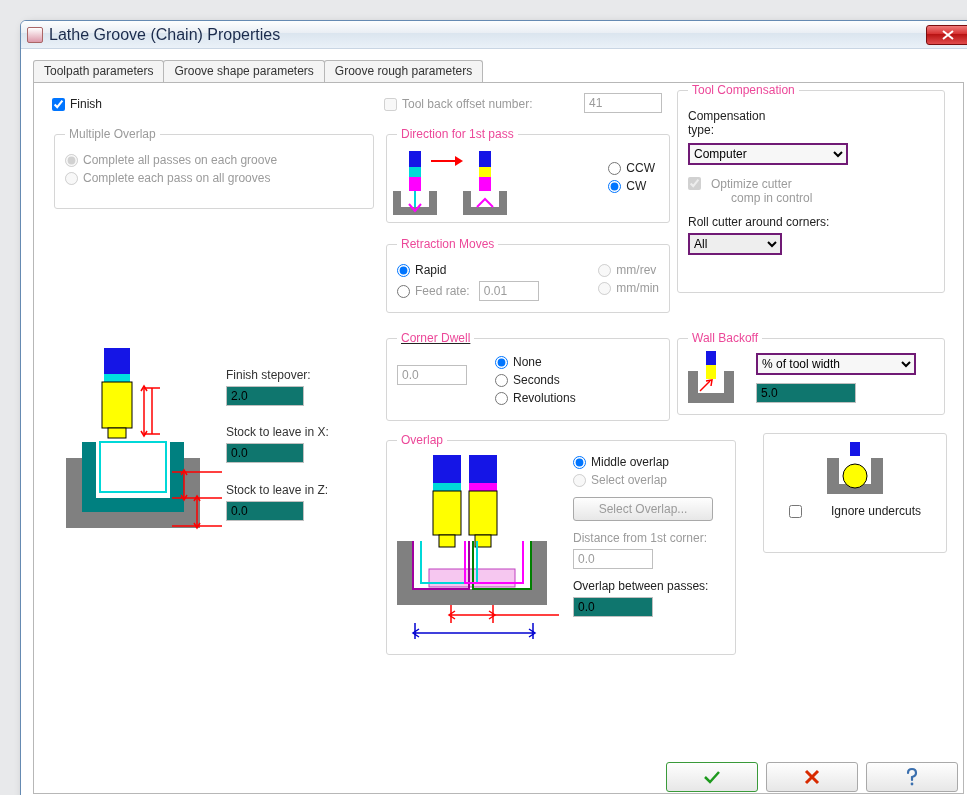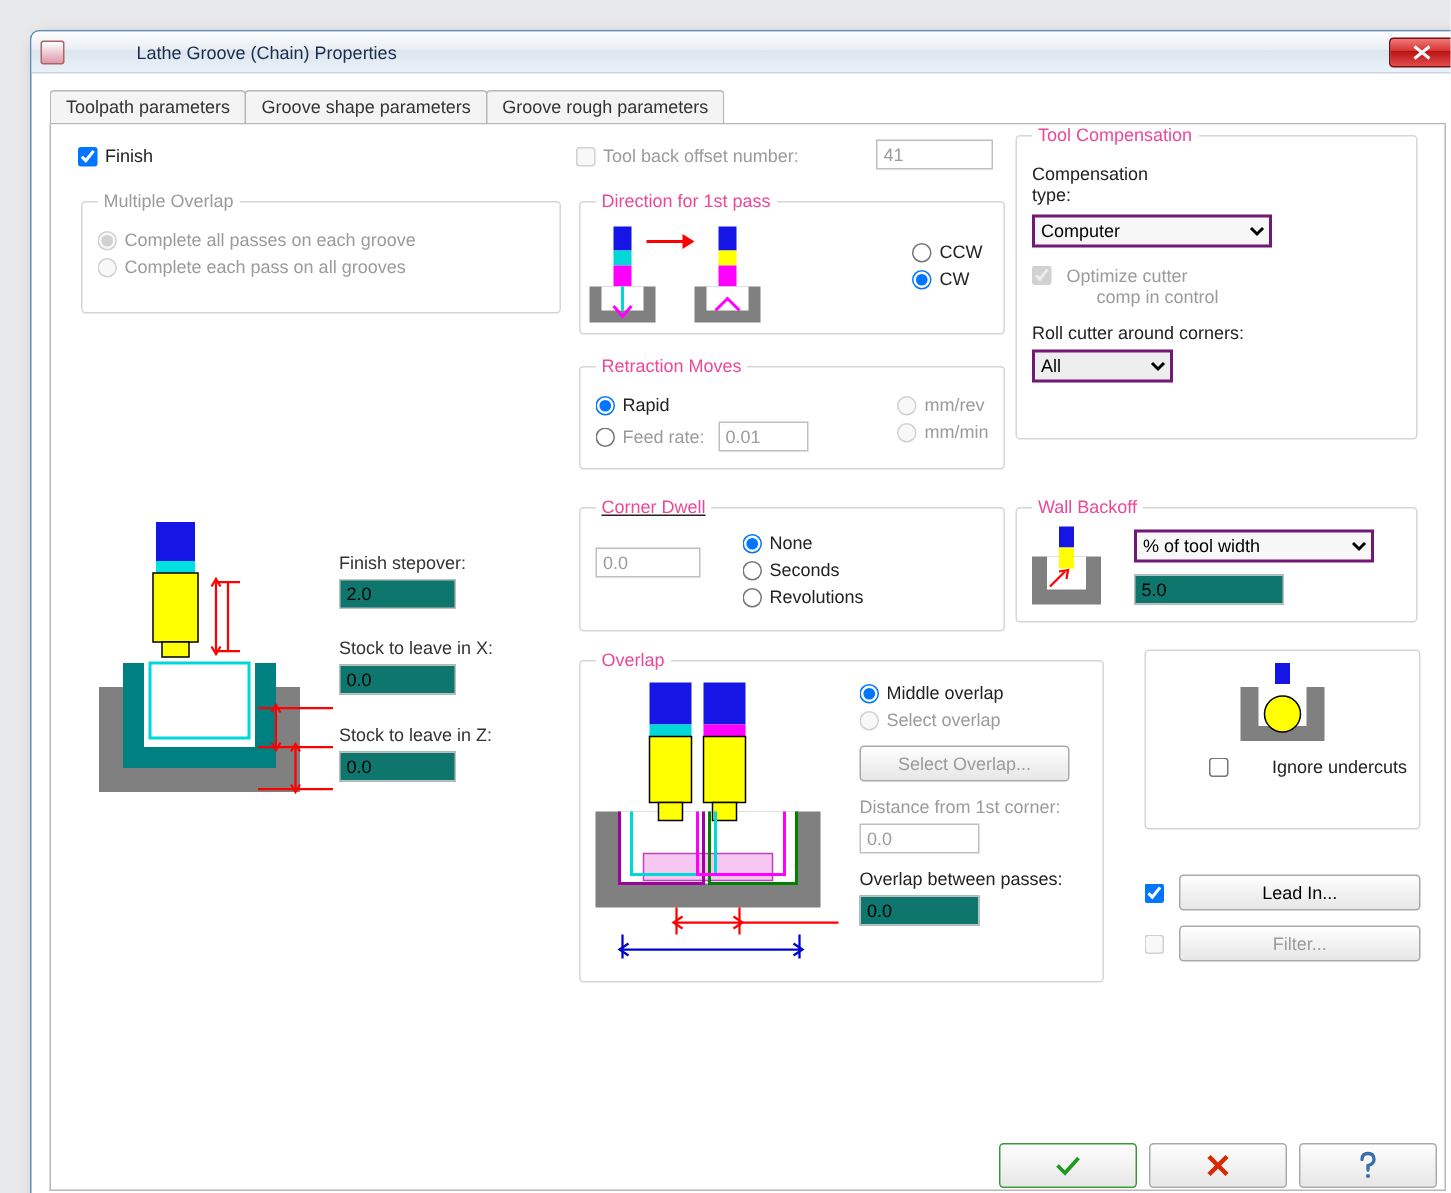--- a/index.html
+++ b/index.html
@@ -19,21 +19,21 @@
     overflow: hidden;
   }
   .titlebar {
     height:28px;
     background: linear-gradient(#fdfefe,#e9eef4 45%,#dbe5ef 46%,#eaf1f8);
     border-bottom:1px solid #c9d5e3;
     display:flex; align-items:center; padding:0 6px;
   }
   .titlebar .icon { width:16px; height:16px; margin-right:6px;
     background: linear-gradient(#fff,#d9a); border:1px solid #a66; border-radius:2px;}
-  .titlebar .title { flex:1; color:#1b2b4c; font-size:12px;margin-left:42px;}
+  .titlebar .title { flex:1; color:#1b2b4c; font-size:16px;}
   .close-btn {
     width:44px; height:20px; border-radius:3px;
     background: linear-gradient(#f07a7a,#d63030 45%,#b81313 46%,#e24c4c);
     border:1px solid #7a0e0e; color:#fff;
     display:flex;align-items:center;justify-content:center;
     font-weight:bold; text-shadow:0 -1px 0 rgba(0,0,0,.5);
     cursor:pointer;
   }
   .client { position:absolute; top:28px; left:0; right:0; bottom:0; padding:10px 12px;}
   .tabs-bar { display:flex; border-bottom:1px solid #b7b7b7; height:24px; align-items:flex-end;}
@@ -348,36 +348,26 @@
         <input class="txt yellow" style="position: absolute; left: 78px; top: 38px; width: 100px;" value="5.0">
       </fieldset>
 
       <div style="position:absolute; right:16px; top:350px; width:184px; height:120px; border:1px solid #d6d6d6; border-radius:3px; padding:8px;">
         <svg class="ignore-icon" width="64" height="54" style="display:block; margin:0 auto 8px;">
           <rect x="4" y="16" width="56" height="36" fill="#808080"></rect>
           <rect x="16" y="16" width="32" height="26" fill="#fff"></rect>
           <circle cx="32" cy="34" r="12" fill="#ffff00" stroke="#000"></circle>
           <rect x="27" y="0" width="10" height="14" fill="#1515e6"></rect>
         </svg>
-        <label class="chk" style="display:flex; justify-content:flex-end;gap:24px;">
+        <label class="chk" style="display:flex; justify-content:center;gap:24px;">
           <input type="checkbox" style="">
           <span style="margin-left:5px;">Ignore undercuts</span>
         </label>
       </div>
 
-      <div style="position:absolute; right:16px; top:500px; width:184px;">
-        <div style="display:flex; align-items:center; gap:10px; margin-bottom:10px;">
-          <input type="checkbox" checked="" style="">
-          <button class="btn" style="flex:1;">Lead In...</button>
-        </div>
-        <div style="display:flex; align-items:center; gap:10px;">
-          <input type="checkbox" disabled="" style="">
-          <button class="btn" disabled="" style="flex:1;">Filter...</button>
-        </div>
-      </div>
 
     </div>
 
     <div class="footer-btns">
       <button class="btn" style="border-color:#3a9a3a;">
         <svg width="18" height="16">
             <path d="M2 8 L7 13 L16 3" stroke="#1e9a1e" stroke-width="2.5" fill="none"></path>
           </svg>
       </button>
       <button class="btn">

